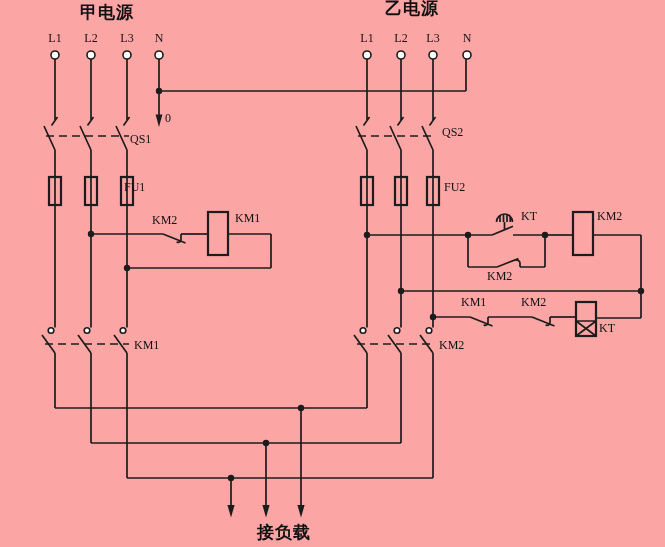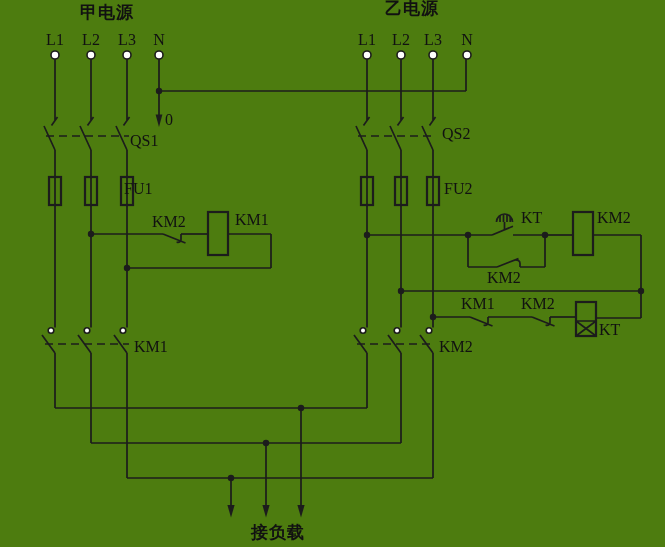--- a/index.html
+++ b/index.html
@@ -1,20 +1,20 @@
 <!DOCTYPE html>
 <html><head>
 <meta charset="utf-8">
 <style>
   html,body { margin:0; padding:0; background:#fff; }
-  .stage { position:relative; width:665px; height:547px; background:#4d7c0f; overflow:hidden;
+  .stage { position:relative; width:665px; height:547px; background:#fca5a5; overflow:hidden;
            font-family:"Liberation Serif","DejaVu Serif",serif; }
   .stage svg { position:absolute; left:0; top:0; }
   .lbl { position:absolute; font-family:"Liberation Serif","DejaVu Serif",serif;
-         font-size:16px; color:#111; white-space:nowrap; line-height:1.05; }
+         font-size:12px; color:#111; white-space:nowrap; line-height:1.05; }
   .cn  { font-weight:bold; font-size:17px; letter-spacing:1px; }
   .ctr { transform:translateX(-50%); }
   .wire   { stroke:#1c1c1c; stroke-width:1.7; fill:none; }
   .thick  { stroke:#1c1c1c; stroke-width:2.2; fill:none; }
   .dashln { stroke:#1c1c1c; stroke-width:1.6; fill:none; stroke-dasharray:8 5; }
   .dot    { fill:#1c1c1c; stroke:none; }
   .term   { fill:#fff; stroke:#1c1c1c; stroke-width:1.6; }
   .head   { fill:#1c1c1c; stroke:none; }
 </style>
 </head>
@@ -187,15 +187,15 @@
 <span class="lbl" style="left:521px;top:210px">KT</span>
 <span class="lbl" style="left:597px;top:210px">KM2</span>
 <span class="lbl" style="left:487px;top:270px">KM2</span>
 <span class="lbl" style="left:461px;top:296px">KM1</span>
 <span class="lbl" style="left:521px;top:296px">KM2</span>
 <span class="lbl" style="left:599px;top:322px">KT</span>
 
 <span class="lbl" style="left:134px;top:339px">KM1</span>
 <span class="lbl" style="left:439px;top:339px">KM2</span>
 
-<span class="lbl cn ctr" style="left:278px;top:524px">接负载</span>
+<span class="lbl cn ctr" style="left:284px;top:524px">接负载</span>
 
 </div>
 
 </body></html>

